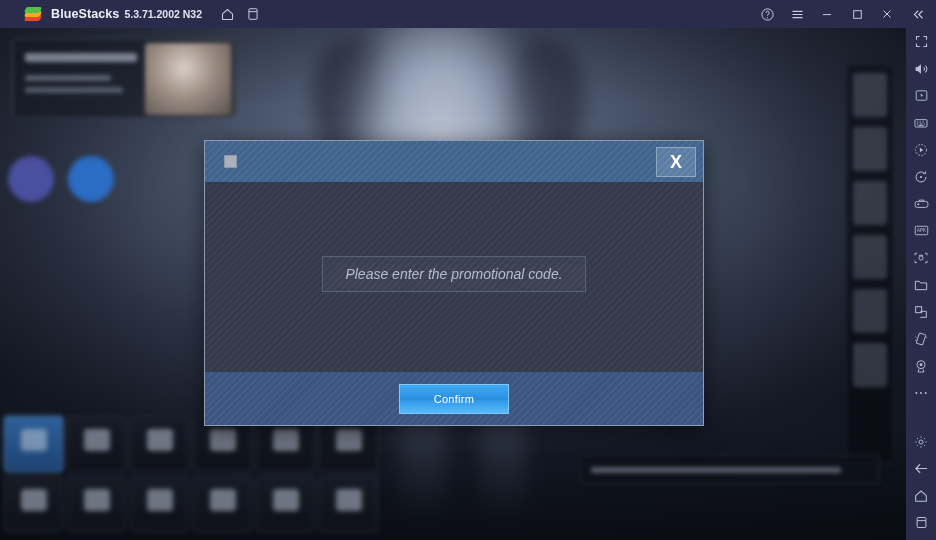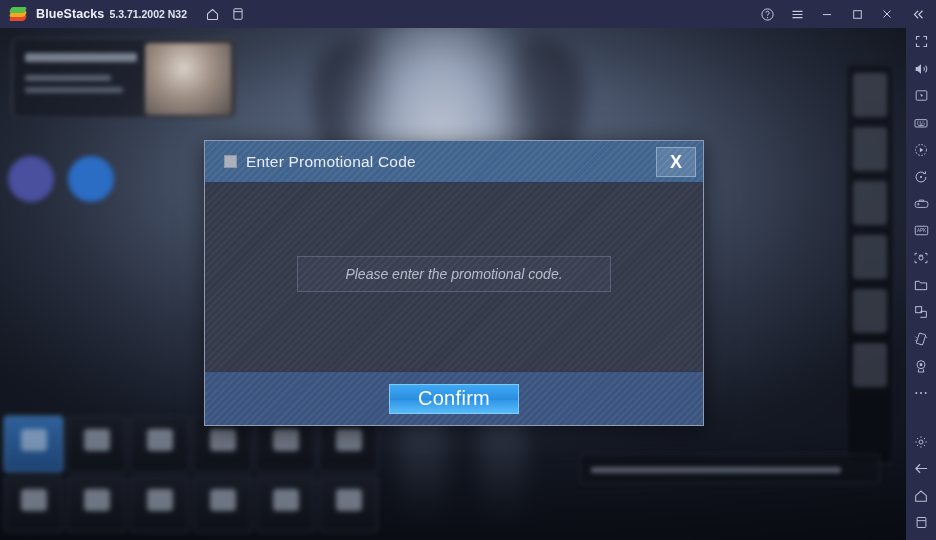--- a/index.html
+++ b/index.html
@@ -11,20 +11,21 @@
   }
   #app { position: relative; width: 936px; height: 540px; }
 
   
   .titlebar {
     position: absolute; left: 0; top: 0;
     width: 936px; height: 28px;
     background: #292c4b;
     display: flex; align-items: center;
     z-index: 60;
+    padding-left: 15px;
   }
   .tb-logo { width: 18px; height: 18px; margin-left: 9px; position: relative; }
   .tb-logo .s1, .tb-logo .s2, .tb-logo .s3 {
     position: absolute; left: 1px; width: 16px; height: 6px;
     border-radius: 2px / 3px;
     transform: skewX(-20deg);
   }
   .tb-logo .s1 { top: 10px; background: #e8472a; }
   .tb-logo .s2 { top: 6px; background: #f5a623; }
   .tb-logo .s3 { top: 2px; background: #54c04a; }
@@ -202,45 +203,45 @@
     display: flex; align-items: center; justify-content: center;
     cursor: pointer;
   }
   .dlg-body {
     height: 188px;
     background-color: #343a4a;
     background-image: repeating-linear-gradient(135deg, rgba(255,255,255,.035) 0 2px, rgba(0,0,0,0) 2px 5px);
     display: flex; align-items: center; justify-content: center;
   }
   .dlg-input {
-    width: 314px; height: 36px;
+    width: 264px; height: 36px;
     background-color: #3a4052;
     background-image: repeating-linear-gradient(135deg, rgba(255,255,255,.045) 0 2px, rgba(0,0,0,0) 2px 5px);
     border: 1px solid #5b6277;
     display: flex; align-items: center; justify-content: center;
     margin-top: -6px;
   }
   .dlg-input input {
     width: 96%; border: 0; outline: 0; background: transparent;
     color: #cfd5e2; font-size: 14px; font-style: italic;
     text-align: center; font-family: "Liberation Sans", sans-serif;
   }
   .dlg-input input::placeholder { color: #b7bdcb; font-style: italic; opacity: 1; }
   .dlg-footer {
     height: 54px;
     background-color: #3b5580;
     background-image: repeating-linear-gradient(135deg, rgba(255,255,255,.05) 0 2px, rgba(0,0,0,0) 2px 5px);
     border-top: 1px solid #2a3a57;
     display: flex; align-items: center; justify-content: center;
   }
   .btn-confirm {
-    width: 130px; height: 30px;
+    width: 110px; height: 30px;
     background: linear-gradient(180deg, #3fa9f5 0%, #2a8ee0 52%, #2f95e8 53%, #59bcf8 100%);
     border: 1px solid #7fcaf9;
-    color: #ffffff; font-size: 20px; letter-spacing: .3px;
+    color: #ffffff; font-size: 11px; letter-spacing: .3px;
     display: flex; align-items: center; justify-content: center;
     cursor: pointer;
   }
 
   
   .sidebar {
     position: absolute; right: 0; top: 28px;
     width: 30px; height: 512px;
     background: #292c4b;
     display: flex; flex-direction: column; align-items: center;
@@ -366,21 +367,20 @@
       <div class="cell"></div>
       <div class="cell"></div>
       <div class="cell"></div>
       <div class="cell"></div>
     </div>
   </div>
 
   <div class="dialog">
     <div class="dlg-header">
       <div class="dlg-sqicon"></div>
-      <div class="dlg-title">Enter Promotional Code</div>
       <div class="dlg-close">X</div>
     </div>
     <div class="dlg-body">
       <div class="dlg-input">
         <input type="text" placeholder="Please enter the promotional code." style="">
       </div>
     </div>
     <div class="dlg-footer">
       <div class="btn-confirm">Confirm</div>
     </div>

